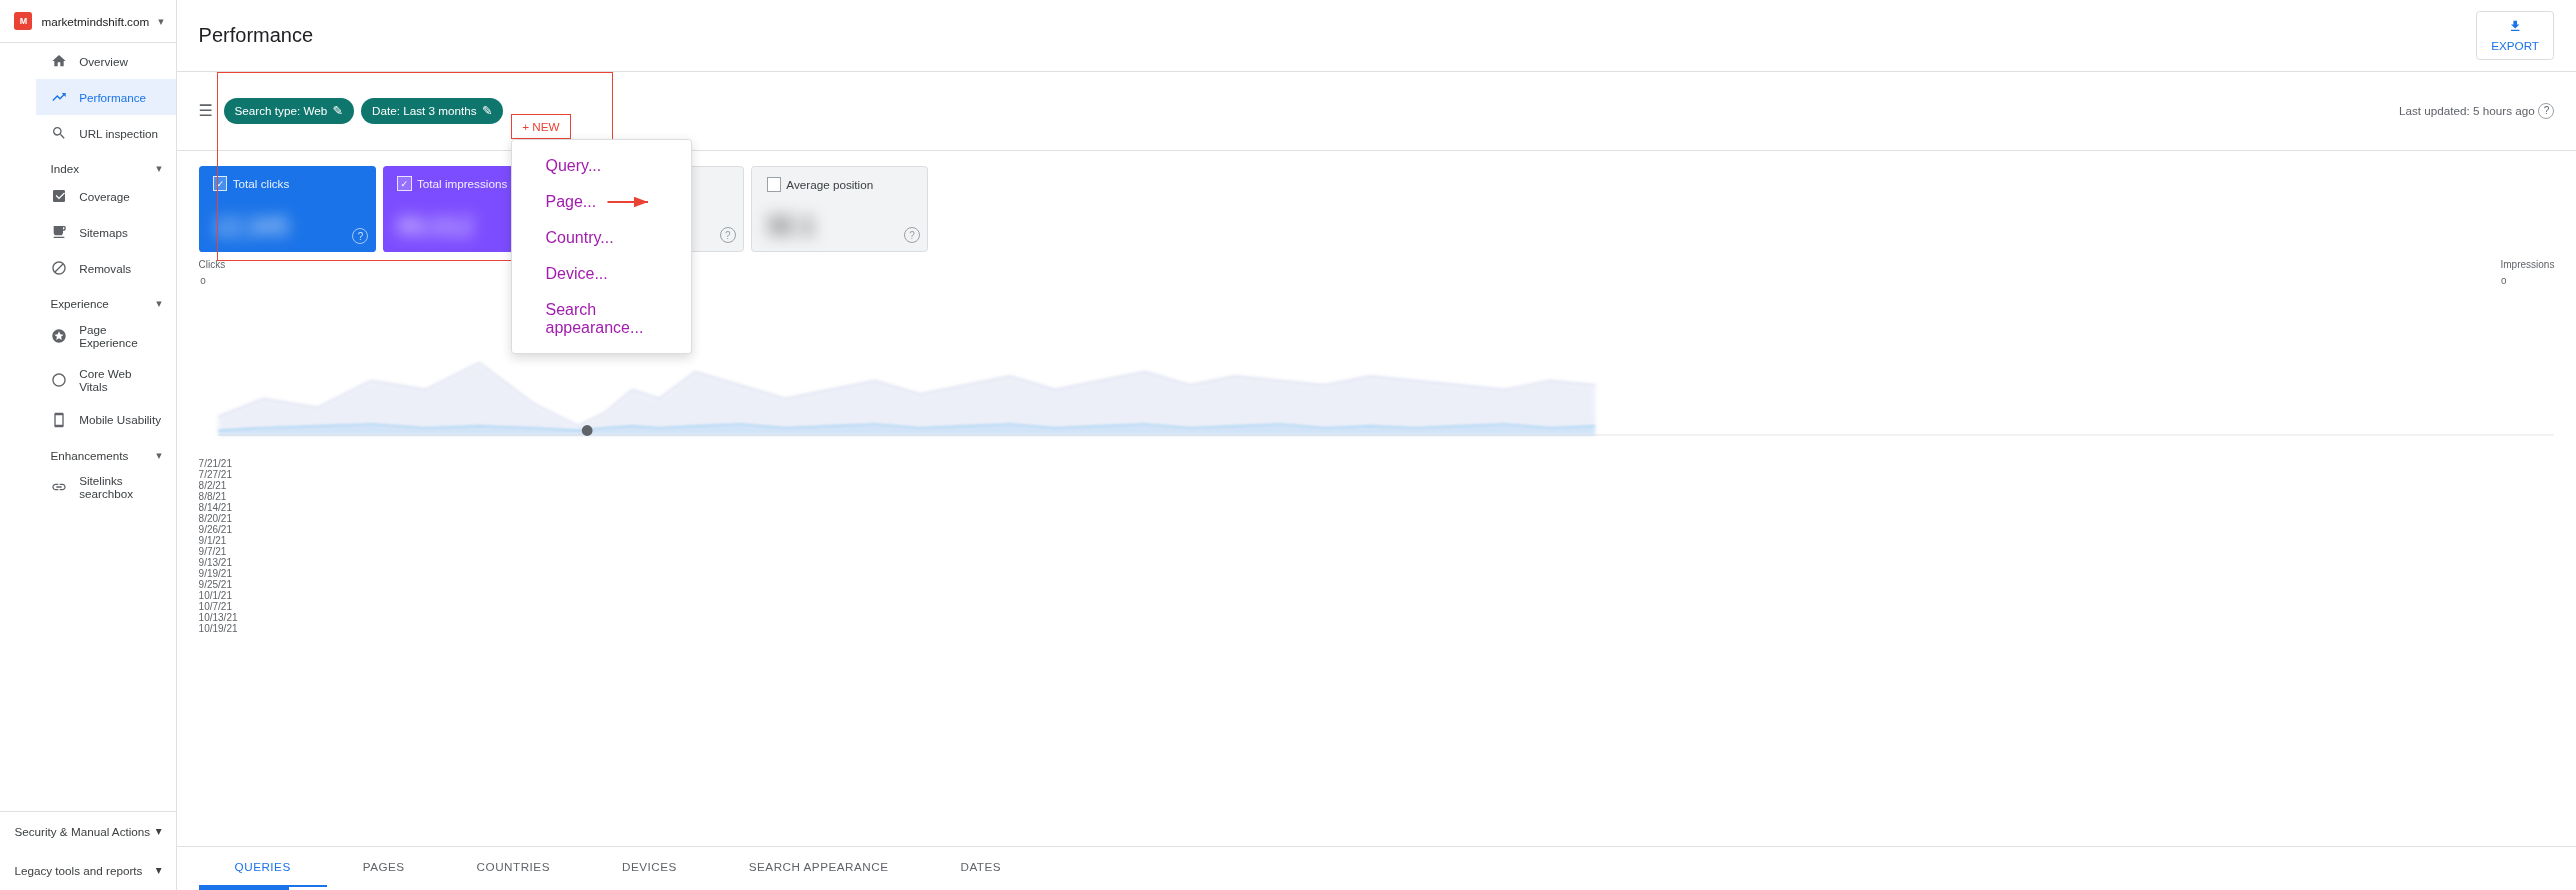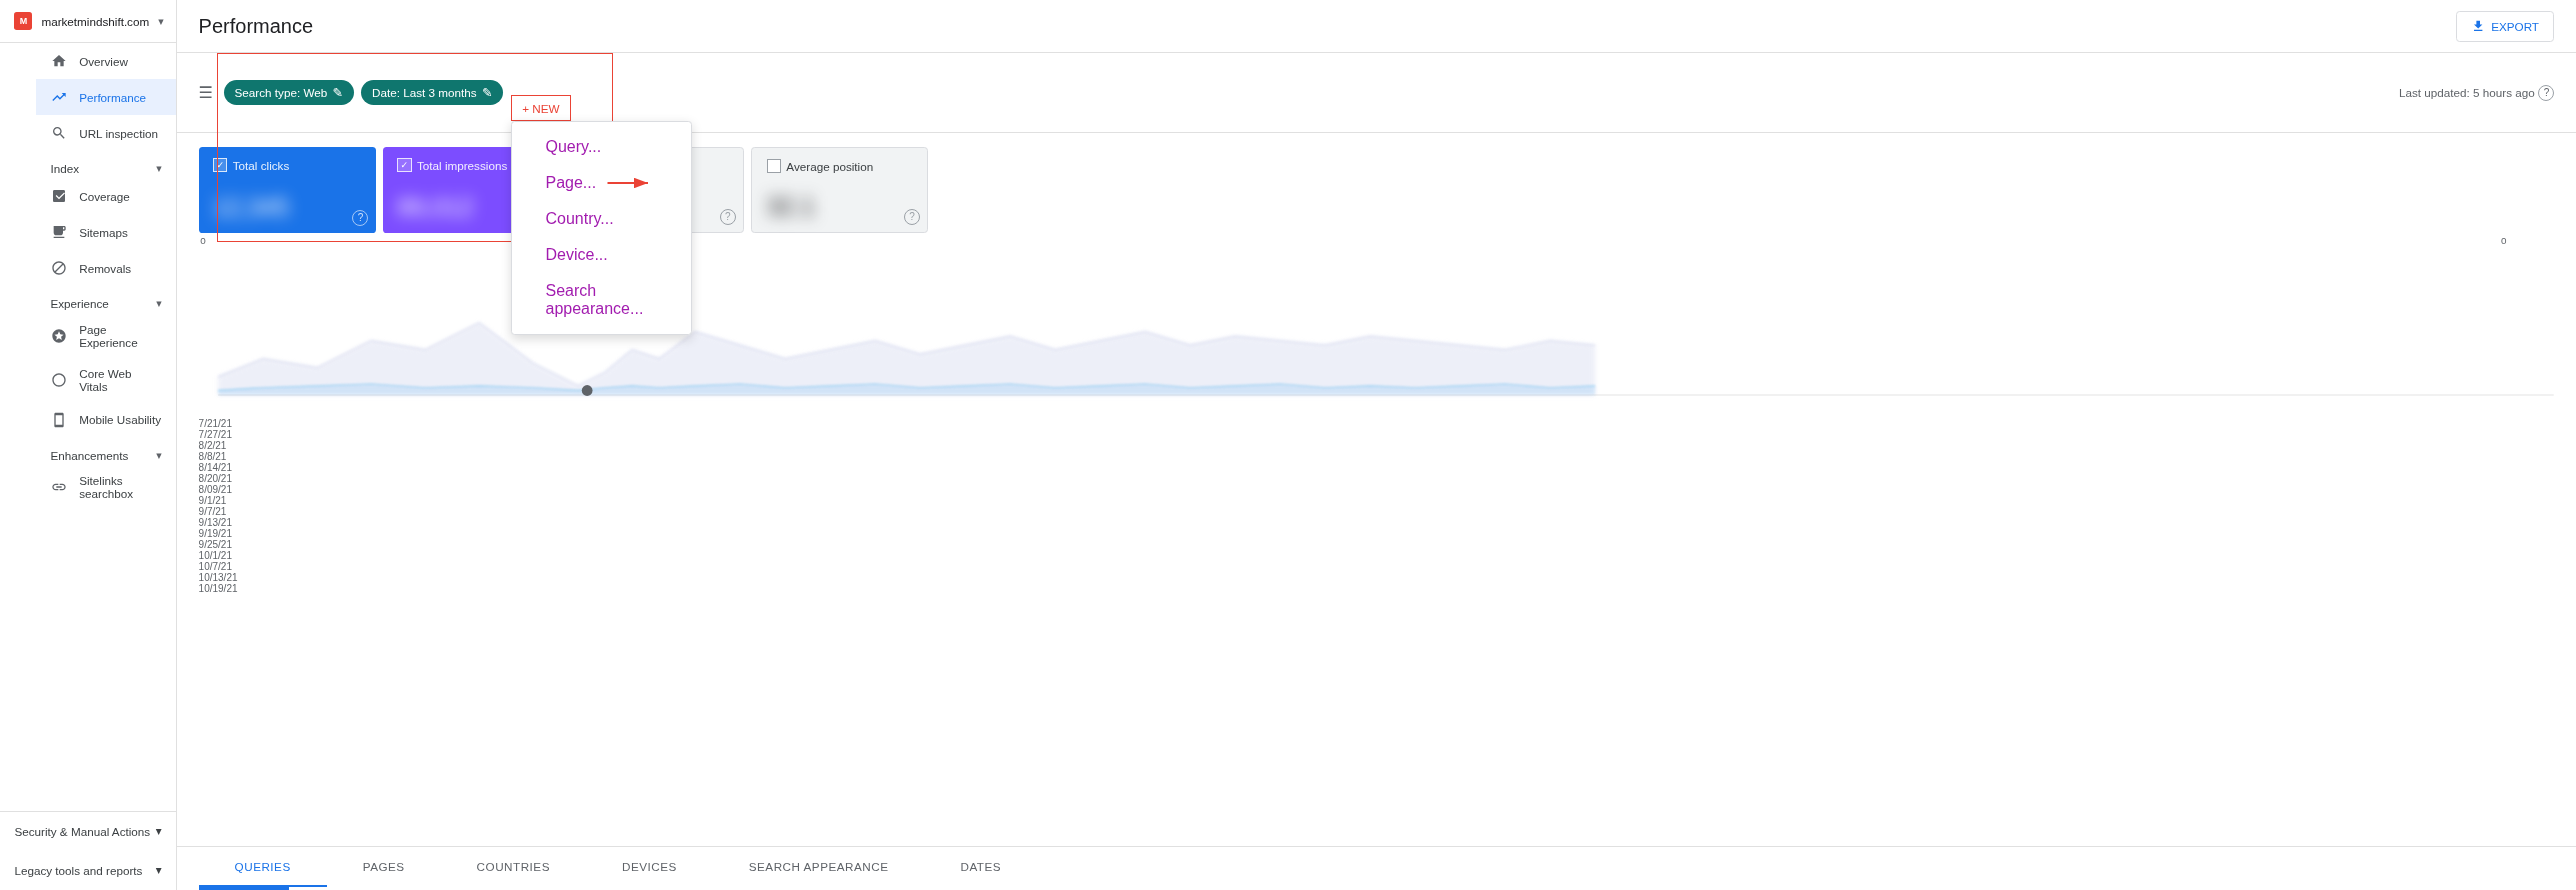--- a/index.html
+++ b/index.html
@@ -80,20 +80,21 @@
       padding: 10.8px 21.6px;
       border-bottom: 0.9px solid #e0e0e0;
       min-height: 47px;
     }
     .page-title { font-size: 20px; color: #202124; font-weight: 400; }
     .export-btn {
       display: flex; align-items: center; gap: 5.4px;
       padding: 7.2px 14.4px; border: 0.9px solid #dadce0; border-radius: 3.6px;
       cursor: pointer; color: #1a73e8; font-size: 11.7px; font-weight: 500;
       background: #fff;
+      flex-direction: column;
     }
 
     
     .filter-bar {
       display: flex; align-items: center; gap: 10.8px;
       padding: 10.8px 21.6px;
       border-bottom: 0.9px solid #e0e0e0;
       position: relative;
     }
     .filter-icon { color: #5f6368; font-size: 16px; cursor: pointer; }
@@ -425,20 +426,24 @@
       <div class="card-top">
         <div class="card-checkbox" style="border-color:#9aa0a6; background:#fff;"></div>
         <span class="card-label">Average position</span>
       </div>
       <div class="card-value" style="color:#202124;">32.1</div>
       <div class="info-icon" style="border-color:#9aa0a6; color:#9aa0a6;">?</div>
     </div>
   </div>
 
   <div class="chart-area">
+    <div class="chart-labels">
+      <span class="chart-label-left">Clicks</span>
+      <span class="chart-label-right">Impressions</span>
+    </div>
     
     <svg width="100%" height="180" style="overflow:visible;font-size:14px" viewBox="0 0 2615 200">
 
       <text x="0" y="12" font-size="11" fill="#5f6368">0</text>
       <text x="98%" y="12" font-size="11" fill="#5f6368" text-anchor="end">0</text>
 
       <line x1="20" y1="180" x2="100%" y2="180" stroke="#e0e0e0" stroke-width="1"></line>
 
       <polyline points="20,160 70,140 130,150 190,120 250,130 310,100 370,145 420,170 450,155 480,130 510,140 550,110 600,125 650,140 700,130 750,120 800,135 850,125 900,115 950,130 1000,120 1050,110 1100,125 1150,115 1200,120 1250,125 1300,115 1350,120 1400,125 1450,130 1500,120 1550,125" fill="none" stroke="#c5cae9" stroke-width="1.5" opacity="0.6" style="filter:blur(2px);"></polyline>
 
@@ -452,21 +457,21 @@
     </svg>
 
     
     <div style="display:flex; justify-content:space-between; padding: 1.8px 0; font-size:10px; color:#5f6368;flex-direction:column;">
       <span>7/21/21</span>
       <span>7/27/21</span>
       <span>8/2/21</span>
       <span>8/8/21</span>
       <span>8/14/21</span>
       <span>8/20/21</span>
-      <span>8/09/21</span>
+      <span>9/26/21</span>
       <span>9/1/21</span>
       <span>9/7/21</span>
       <span>9/13/21</span>
       <span>9/19/21</span>
       <span>9/25/21</span>
       <span>10/1/21</span>
       <span>10/7/21</span>
       <span>10/13/21</span>
       <span>10/19/21</span>
     </div>

